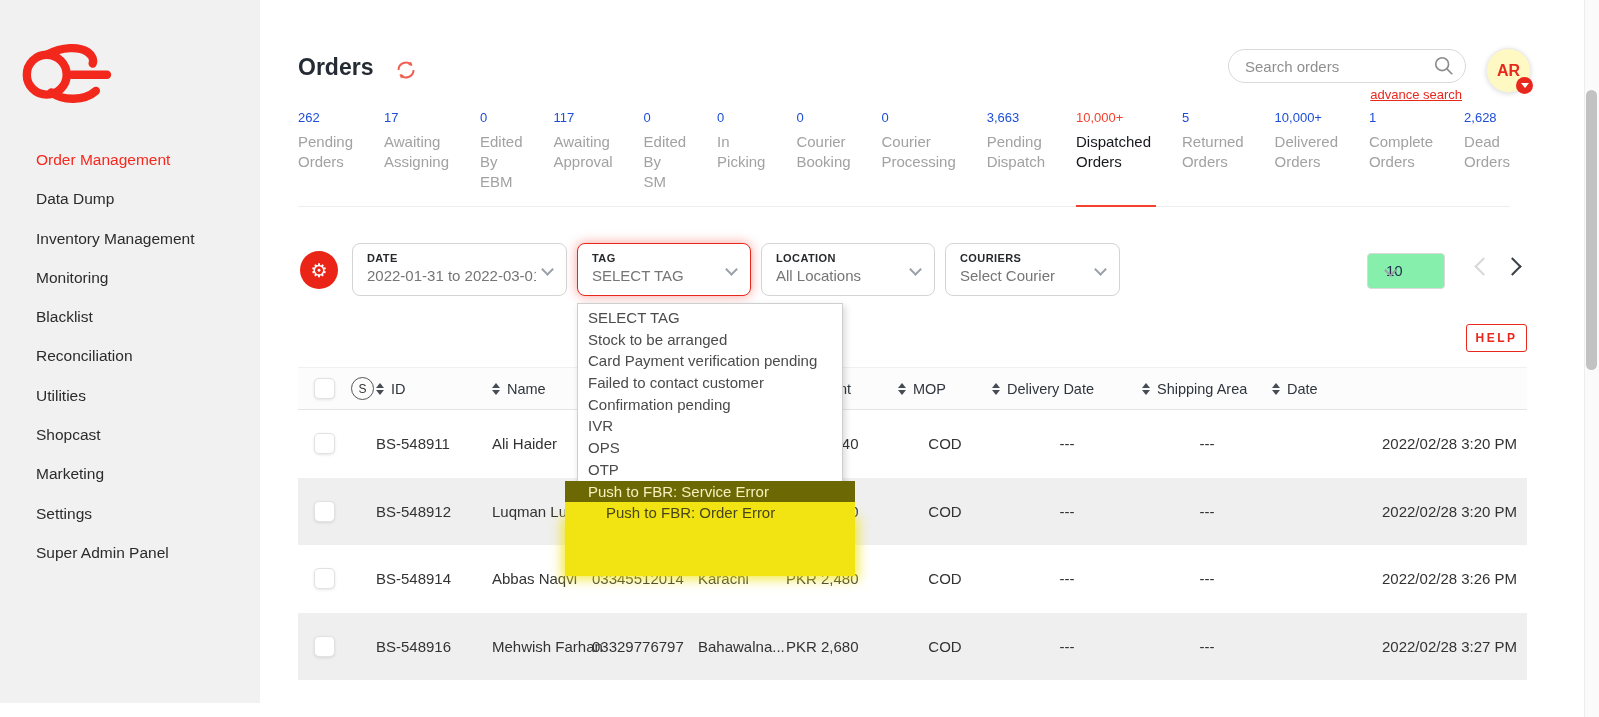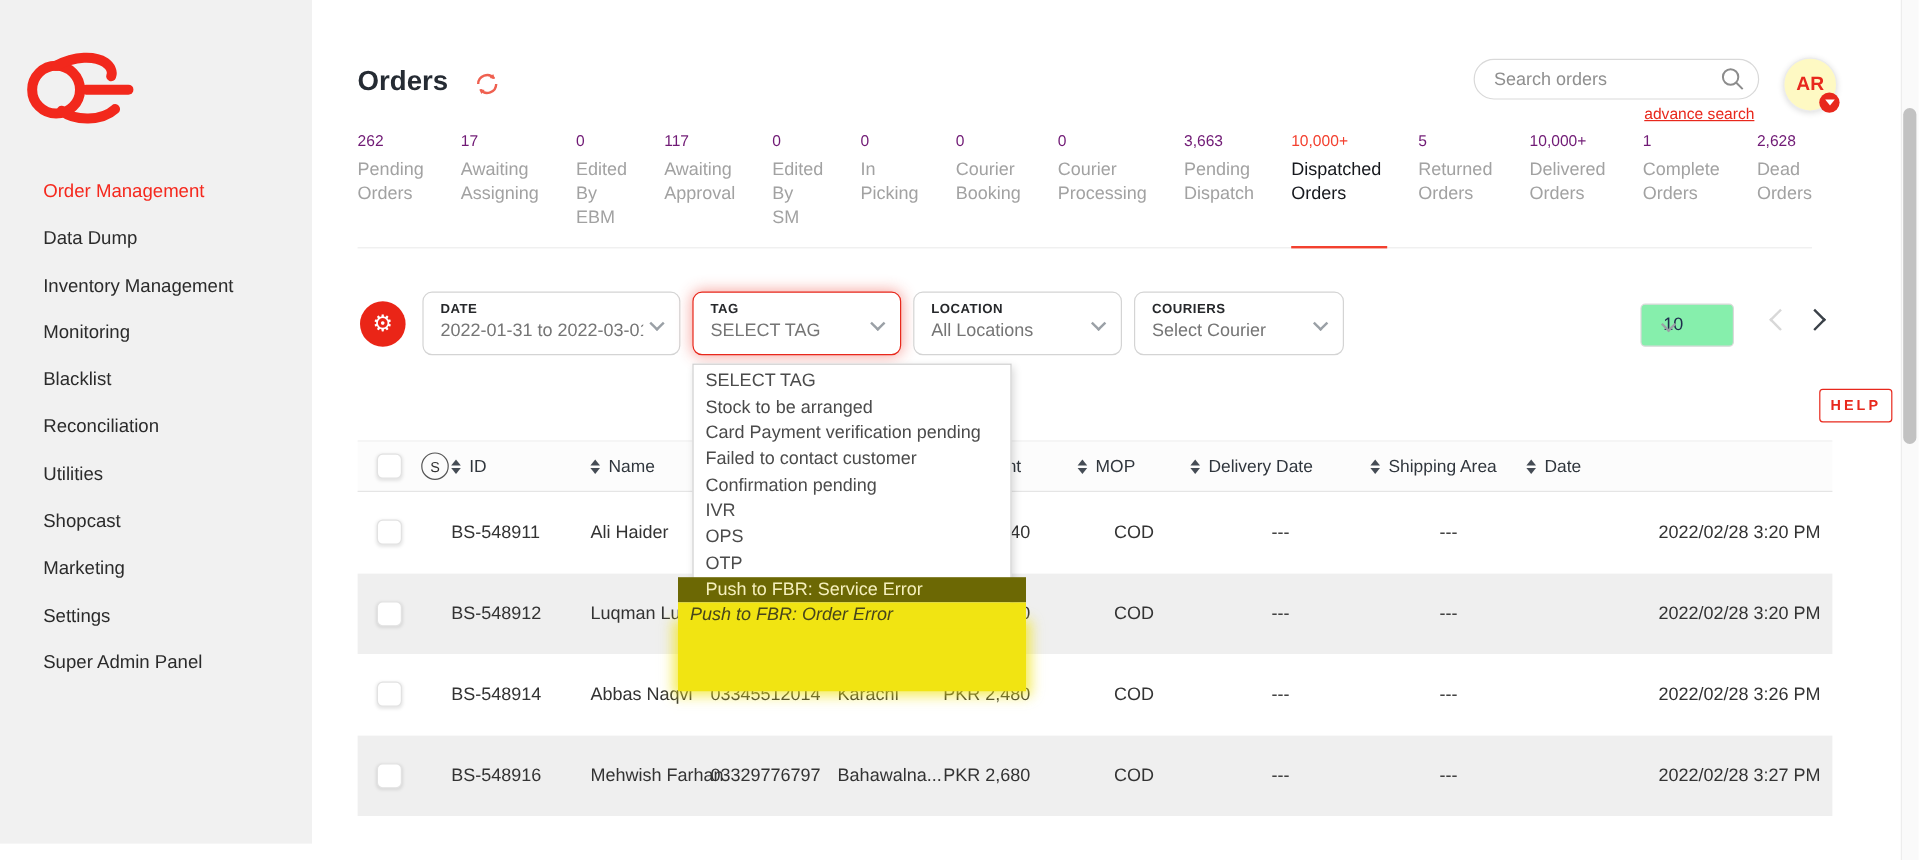--- a/index.html
+++ b/index.html
@@ -21,63 +21,63 @@
   .search-input { width:100%; height:100%; border:1px solid #d9d9d9; border-radius:18px; padding:0 38px 0 16px; font-size:15px; color:#444; outline:none; font-family:inherit; background:#fff; }
   .search-input::placeholder { color:#8f8f8f; }
   .search-icon { position:absolute; right:11px; top:6px; }
   .advance-search { position:absolute; right:137px; top:87px; font-size:13px; color:#e8281c; text-decoration:underline; cursor:pointer; }
   .avatar { position:absolute; left:1486px; top:48px; width:45px; height:45px; border-radius:50%; background:#fef9c3; border:1px solid #ececec; box-shadow:0 1px 5px rgba(0,0,0,.14); display:flex; align-items:center; justify-content:center; font-size:16px; font-weight:700; color:#e8281c; cursor:pointer; }
   .avatar-caret { position:absolute; right:-3px; bottom:-2px; width:17px; height:17px; border-radius:50%; background:#e8281c; display:flex; align-items:center; justify-content:center; }
   .avatar-caret i { width:0; height:0; border-left:4px solid transparent; border-right:4px solid transparent; border-top:5px solid #fff; }
   
   .tabs { position:absolute; left:298px; top:110px; width:1212px; display:flex; justify-content:space-between; border-bottom:1px solid #ededed; }
   .tab { position:relative; padding-bottom:14px; cursor:pointer; }
-  .tab .count { font-size:13px; color:#701a75; margin-bottom:7px; white-space:nowrap; }
+  .tab .count { font-size:13px; color:#1d4ed8; margin-bottom:7px; white-space:nowrap; }
   .tab .lbl { font-size:15px; color:#a2a2a2; line-height:20px; width:min-content; white-space:normal; }
   .tab.active .count { color:#f3402f; }
   .tab.active .lbl { color:#16181d; }
   .tab.active::after { content:""; position:absolute; left:0; bottom:-1px; width:80px; height:2px; background:#f3402f; }
   
   .gear-btn { position:absolute; left:300px; top:251px; width:38px; height:38px; border-radius:50%; background:#ea2517; color:#fff; display:flex; align-items:center; justify-content:center; font-size:19px; cursor:pointer; }
   .fbox { position:absolute; top:243px; height:53px; background:#fff; border:1px solid #d4d4d4; border-radius:8px; padding:8px 30px 0 14px; cursor:pointer; }
   .fbox .f-label { font-size:11px; font-weight:700; letter-spacing:.4px; color:#26282b; margin-bottom:3px; }
   .fbox .f-value { font-size:15px; color:#757575; white-space:nowrap; overflow:hidden; }
   .fbox .chev, .psize .chev { position:absolute; right:14px; top:21px; width:9px; height:9px; border-right:2px solid #9aa0a6; border-bottom:2px solid #9aa0a6; transform:rotate(45deg); }
   .fbox-date { left:352px; width:215px; }
   .fbox-tag { left:577px; width:174px; border:1.5px solid #e8281c; box-shadow:0 0 12px rgba(235,45,30,.45); }
   .fbox-location { left:761px; width:174px; }
   .fbox-couriers { left:945px; width:175px; }
   .psize { position:absolute; left:1367px; top:253px; width:78px; height:36px; border:1px solid #d9d9d9; border-radius:4px; background:#86efac; font-size:15px; color:#1f2c4d; cursor:pointer; }
   .psize span { position:absolute; left:18px; top:8px; }
   .psize .chev { top:12px; }
   .pager-prev, .pager-next { position:absolute; top:260px; width:13px; height:13px; border-right:2.4px solid #d8d8d8; border-bottom:2.4px solid #d8d8d8; cursor:pointer; }
   .pager-prev { left:1477px; transform:rotate(135deg); }
   .pager-next { left:1506px; transform:rotate(-45deg); border-color:#3a4148; }
-  .help-btn { position:absolute; left:1516px; top:324px; width:61px; height:28px; border:1px solid #e8281c; border-radius:3px; background:#fff; color:#e8281c; font-size:12px; font-weight:700; letter-spacing:2.5px; display:flex; align-items:center; justify-content:center; cursor:pointer; font-family:inherit; }
+  .help-btn { position:absolute; left:1466px; top:324px; width:61px; height:28px; border:1px solid #e8281c; border-radius:3px; background:#fff; color:#e8281c; font-size:12px; font-weight:700; letter-spacing:2.5px; display:flex; align-items:center; justify-content:center; cursor:pointer; font-family:inherit; }
   
   .table { position:absolute; left:298px; top:367px; width:1229px; }
   .thead, .trow { display:grid; grid-template-columns:44px 34px 116px 100px 106px 88px 112px 94px 150px 130px 255px; align-items:center; }
   .thead { height:43px; background:#fcfcfc; border-top:1px solid #f0f0f0; border-bottom:1px solid #e5e5e5; font-size:14.5px; color:#30363d; }
   .th { display:flex; align-items:center; gap:7px; white-space:nowrap; }
   .sort { display:flex; flex-direction:column; gap:2px; cursor:pointer; }
   .sort i { display:block; width:0; height:0; border-left:4px solid transparent; border-right:4px solid transparent; }
   .sort .up { border-bottom:5px solid #454c55; }
   .sort .dn { border-top:5px solid #454c55; }
   .s-circle { width:23px; height:23px; border:1.5px solid #555; border-radius:50%; display:flex; align-items:center; justify-content:center; font-size:12px; color:#333; margin-left:9px; cursor:pointer; }
   .cbx { width:21px; height:21px; border:1px solid #e2e2e2; border-radius:5px; background:#fff; box-shadow:0 1px 3px rgba(0,0,0,.10); margin-left:16px; cursor:pointer; }
   .trow { height:67.5px; font-size:15px; color:#333; }
   .trow:nth-child(even) { background:#efefef; }
   .cell { white-space:nowrap; }
   .cell.ctr { text-align:center; }
   .cell.date { padding-left:110px; }
   
   .dropdown { position:absolute; left:577px; top:303px; width:266px; background:#fff; border:1px solid #cfcfcf; box-shadow:2px 3px 7px rgba(0,0,0,.16); padding:3px 0; z-index:10; }
   .dd-item { position:relative; z-index:2; height:21.7px; line-height:21.7px; padding:0 10px; font-size:15px; color:#4b4b4b; white-space:nowrap; cursor:pointer; }
   .dd-item.hl-dark { margin:0 -13px; padding:0 23px; background:#6c6804; color:#f6f0bd; }
-  .dd-item.hl-yellow { margin:0 -13px; padding:0 10px; background:#f1e412; color:#47451c;font-style:italic; }
+  .dd-item.hl-yellow { margin:0 -13px; padding:0 41px; background:#f1e412; color:#47451c; }
   .dd-glow { position:absolute; z-index:1; left:-13px; top:217px; width:calc(100% + 26px); height:55px; background:#f1e412; box-shadow:0 0 10px 4px rgba(241,228,18,.7); }
   
   .sb-track { position:absolute; right:0; top:0; width:15px; height:717px; background:#fafafa; border-left:1px solid #ededed; }
   .sb-thumb { position:absolute; right:2px; top:90px; width:11px; height:280px; background:#c2c2c2; border-radius:6px; cursor:pointer; }
 </style>
 </head>
 <body>
 
 <div class="sidebar">
   <svg class="logo" viewBox="0 0 110 72">

